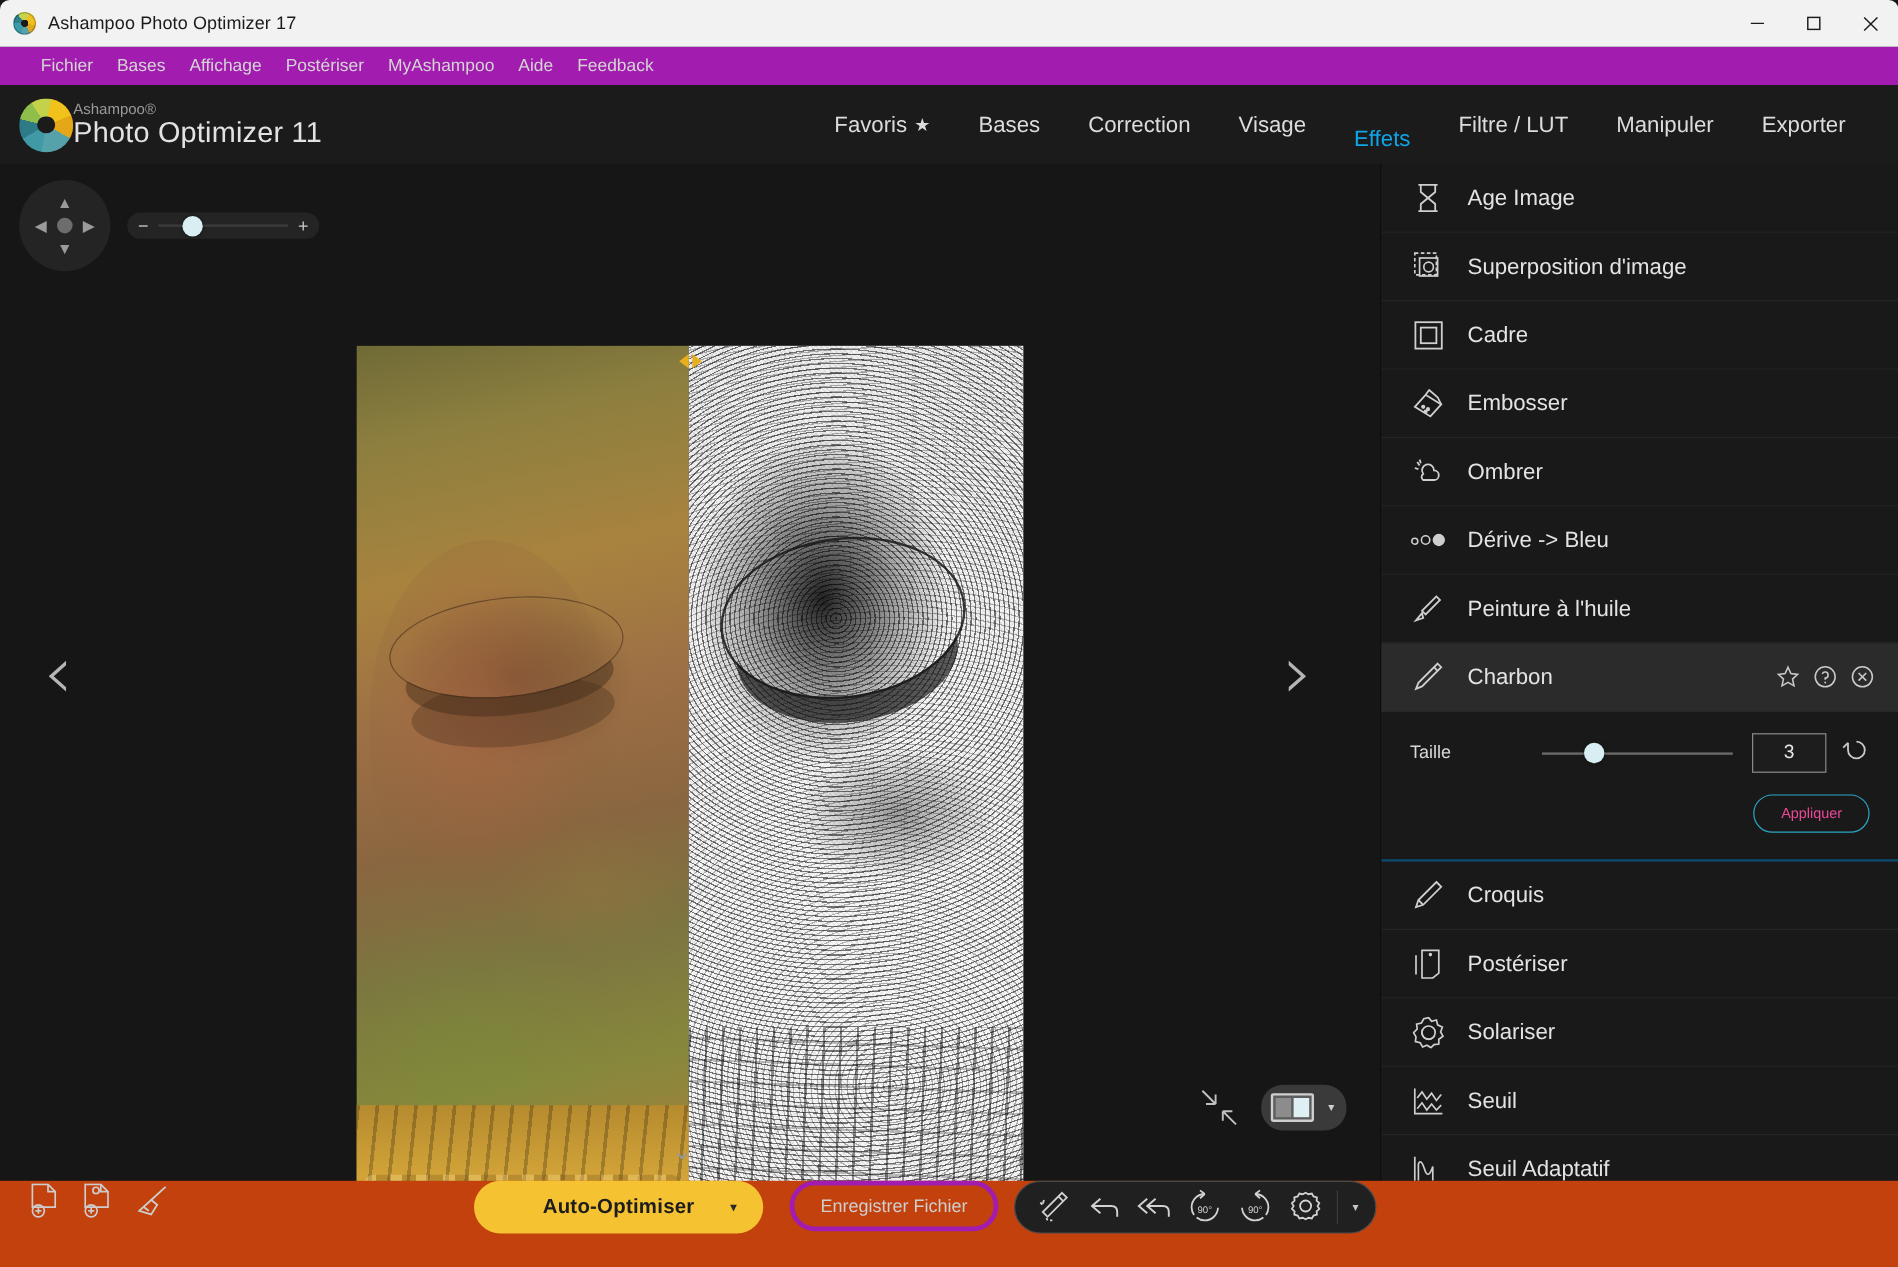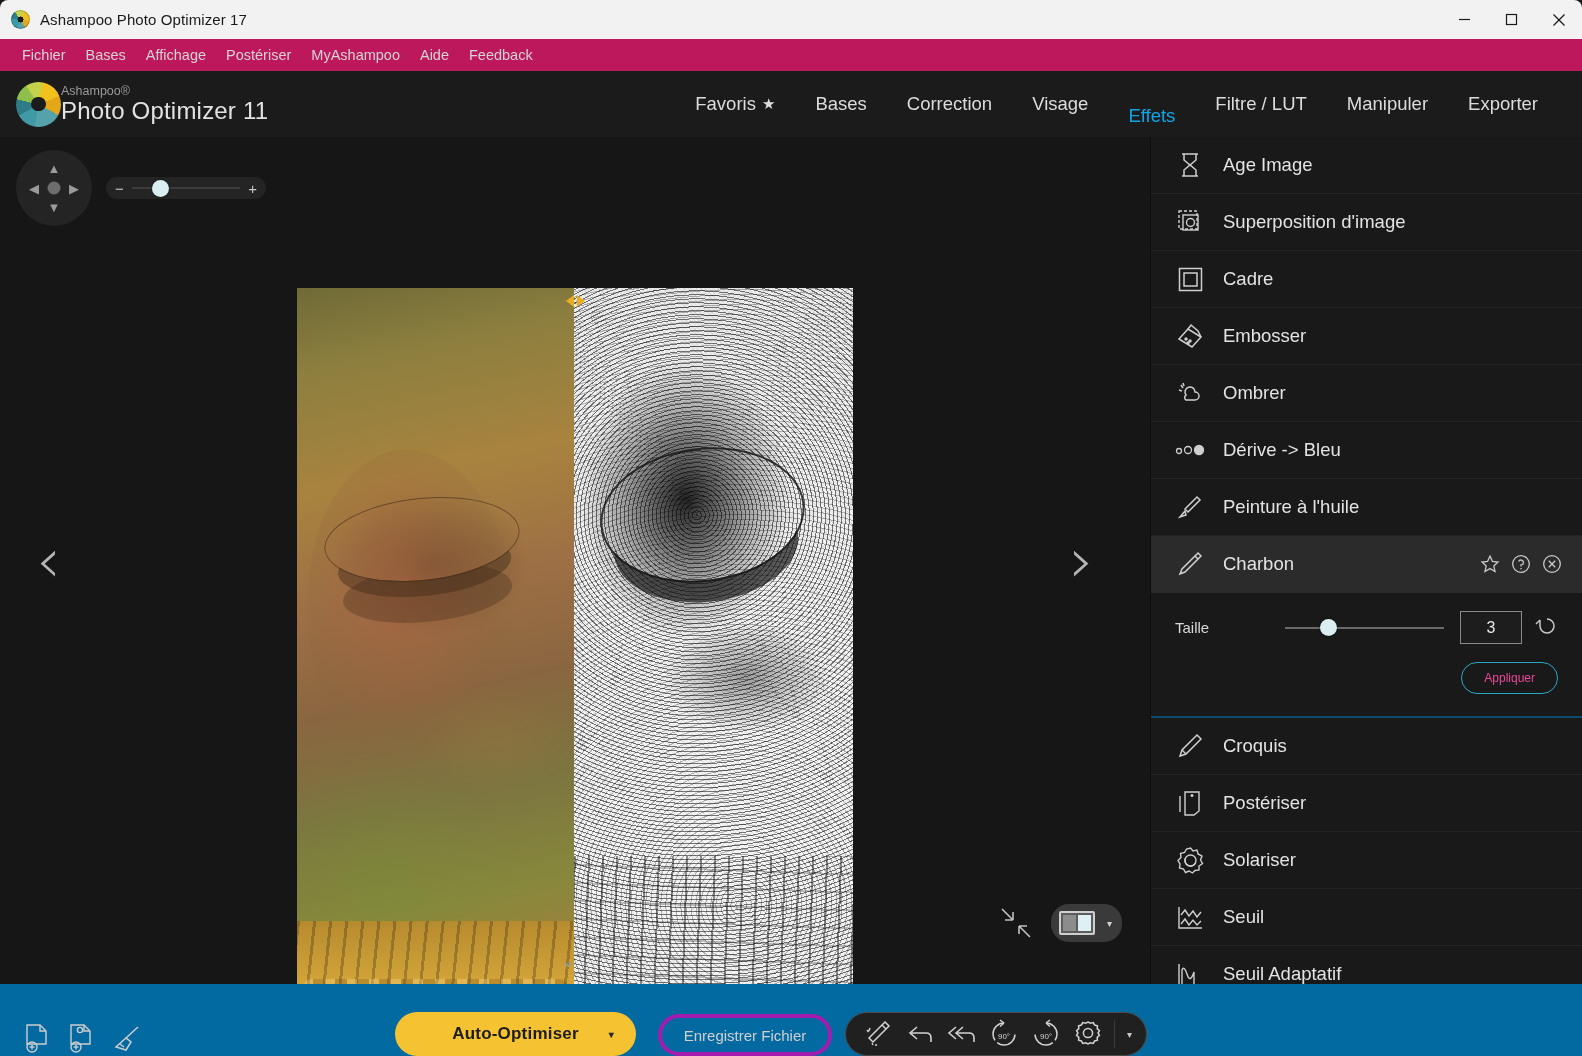--- a/index.html
+++ b/index.html
@@ -39,23 +39,23 @@
     width: 47px; height: 100%;
     display: flex; align-items: center; justify-content: center;
     color: #1b1b1b;
   }
   .tb-btn:last-child { border-top-right-radius: 8px; }
   .tb-btn svg { display: block; }
 
   
   .menubar {
     height: 32px; flex: 0 0 32px;
-    background: #be185d;
+    background: #a21caf;
     display: flex; align-items: center;
-    padding-left: 12px;
+    padding-left: 24px;
   }
   .menu-item {
     font-size: 14.5px; color: #d4d4d4;
     padding: 4px 10px; border-radius: 3px;
     white-space: nowrap;
   }
 
   
   .header {
     height: 66px; flex: 0 0 66px;
@@ -296,22 +296,22 @@
   .apply-row { display:flex; justify-content:flex-end; margin-top: 18px; }
   .apply-btn {
     border: 1px solid #2aa7c4; border-radius: 18px;
     color: #ec4899; font-size: 12px;
     padding: 8px 22px; background: transparent;
   }
 
   
   .bottombar {
     height: 72px; flex: 0 0 72px;
-    background: #0369a1;
-    display: flex; align-items: flex-end;
+    background: #c2410c;
+    display: flex; align-items: flex-start;
     padding: 0 12px; gap: 12px;
     position: relative;
   }
   .bb-left { display:flex; align-items:center; gap: 10px; padding-left: 8px; }
   .bb-ico { width: 34px; height: 34px; color:#cdcdcd; display:flex; align-items:center; justify-content:center; }
   .bb-ico svg { display:block; }
 
   .auto-btn {
     position:absolute; left: 395px;
     width: 241px; height: 44px; border-radius: 22px;

